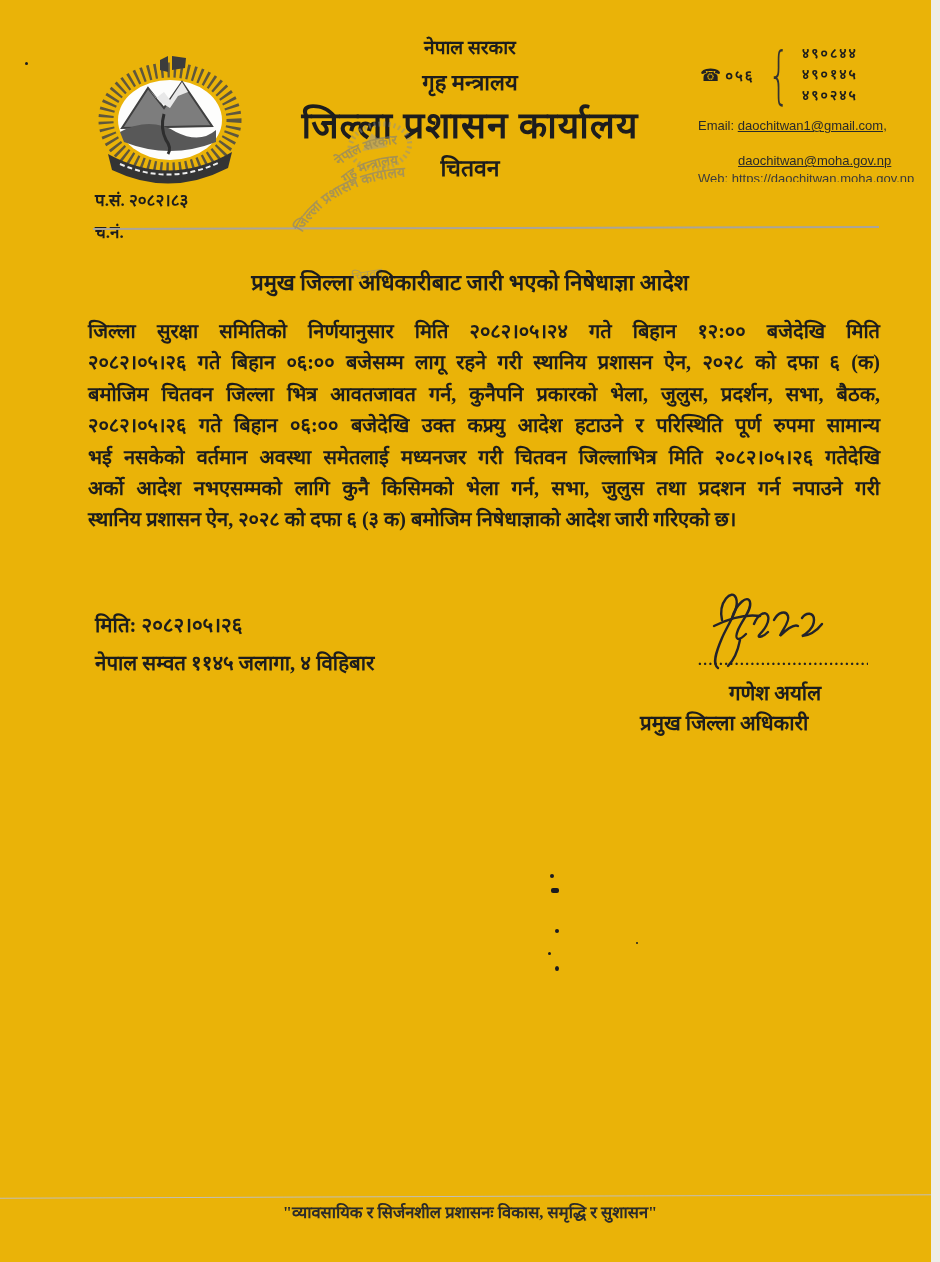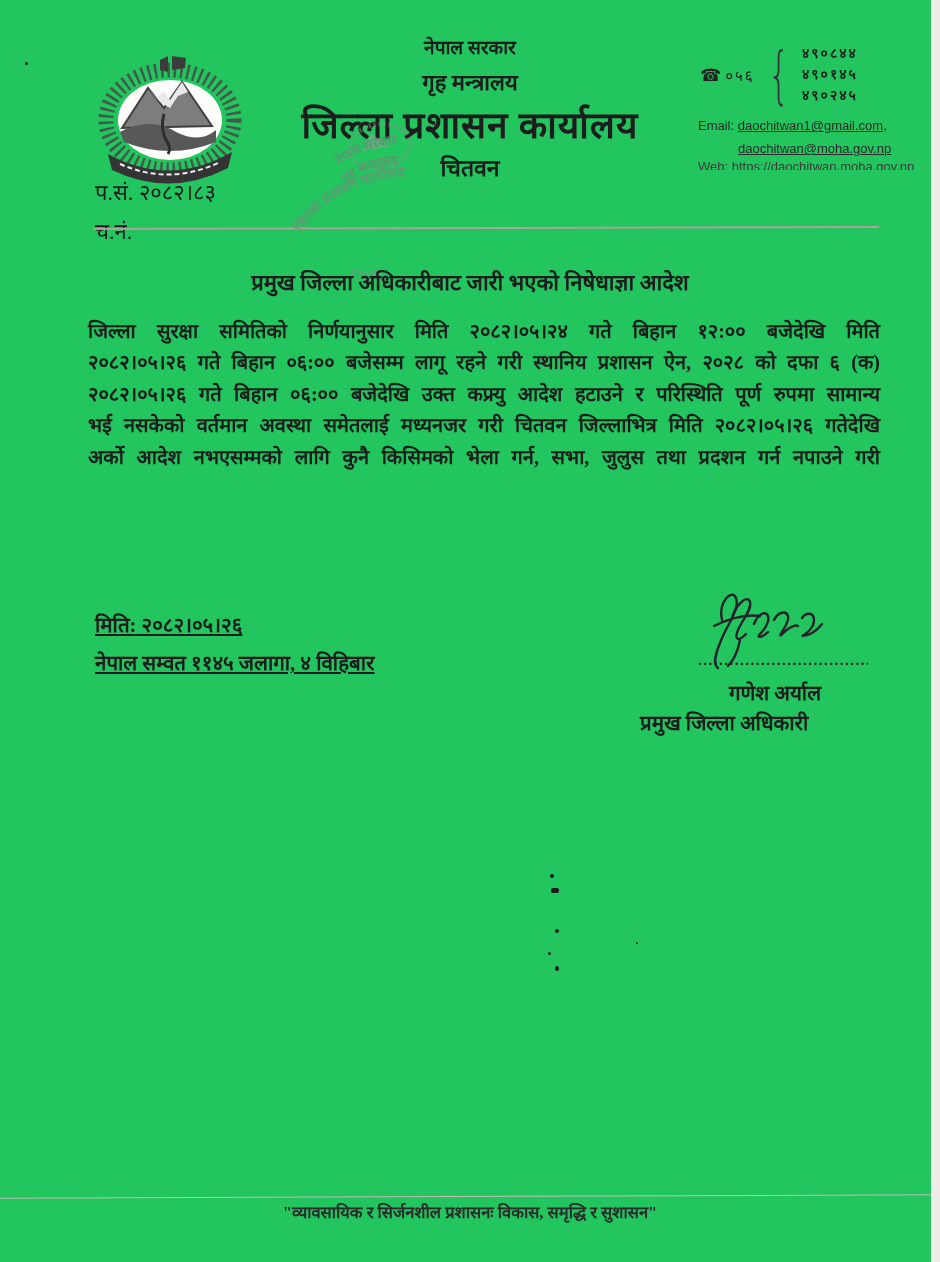--- a/index.html
+++ b/index.html
@@ -1,60 +1,60 @@
 <!DOCTYPE html>
 <html><head>
 <meta charset="utf-8">
 <style>
   html,body{margin:0;padding:0;background:#e9e7e2;}
   .page{
     position:relative;width:940px;height:1262px;margin:0 auto;
-    background:#22c55e;overflow:hidden;
+    background:#eab308;overflow:hidden;
     font-family:"Liberation Serif","DejaVu Serif",serif;
     color:#1d1d1d;
   }
   .abs{position:absolute;}
   
   .head-center{left:230px;top:34px;width:480px;text-align:center;}
   .gov-line{font-size:19px;font-weight:600;}
   .ministry-line{font-size:22px;font-weight:600;margin-top:6px;}
   .office-line{font-size:37px;font-weight:bold;letter-spacing:1px;margin-top:2px;white-space:nowrap;}
   .district-line{font-size:23px;font-weight:600;margin-top:2px;}
   .emblem{left:90px;top:56px;width:160px;height:132px;}
   
   .phone-block{left:700px;top:44px;width:236px;display:flex;align-items:center;gap:4px;}
   .tel-icon{font-size:17px;color:#222;}
-  .tel-code{font-size:15px;font-weight:400;letter-spacing:2px;text-align:right;}
+  .tel-code{font-size:15px;font-weight:700;letter-spacing:2px;text-align:right;}
   .brace{font-size:62px;font-weight:300;color:#333;transform:scaleX(.55);line-height:60px;
          font-family:"DejaVu Sans",sans-serif;}
   .phone-nums{display:flex;flex-direction:column;gap:1px;}
   .phone-nums span{font-size:14px;font-weight:600;letter-spacing:2px;line-height:20px;}
   
   .contact-block{left:698px;top:118px;width:242px;font-family:"Liberation Sans","DejaVu Sans",sans-serif;}
   .email-row{font-size:13px;color:#2a2a2a;white-space:nowrap;}
   .email-row a{color:#2a2a2a;text-decoration:underline;}
-  .email2{margin-left:40px;margin-top:8px;text-decoration:underline;}
+  .email2{margin-left:40px;margin-top:20px;text-decoration:underline;}
   .web-row{font-size:13px;color:#3a3a3a;margin-top:3px;height:11px;overflow:hidden;white-space:nowrap;}
   .web-row .u{text-decoration:underline;}
   
-  .ref-block{left:95px;top:176px;font-size:22px;font-weight:400;}
+  .ref-block{left:95px;top:188px;font-size:17px;font-weight:700;}
   .ref-row{margin-bottom:9px;}
   .rule{left:93px;top:227px;width:786px;height:2px;background:#aaa49a;transform:rotate(-.15deg);}
   
   .stamp{left:270px;top:118px;width:230px;height:160px;opacity:.62;transform:rotate(-9deg);}
   
   .title{left:0;top:266px;width:940px;text-align:center;font-size:22px;font-weight:bold;}
   
   .body-block{left:88px;top:316px;width:792px;}
   .body-line{font-size:20px;font-weight:700;line-height:31.4px;white-space:nowrap;
              text-align:justify;text-align-last:justify;}
   .body-line.last{text-align:left;text-align-last:left;white-space:normal;}
   
   .date-block{left:95px;top:610px;font-size:20.5px;font-weight:600;}
-  .date-block div{margin-bottom:10px;text-decoration:underline;}
+  .date-block div{margin-bottom:10px;}
   .sig-svg{left:688px;top:584px;width:165px;height:88px;}
   .dotted-line{left:698px;top:652px;width:170px;font-size:15px;letter-spacing:1.5px;color:#222;
                font-weight:bold;white-space:nowrap;overflow:hidden;}
   .sig-name{left:680px;top:678px;width:190px;text-align:center;font-size:20.5px;font-weight:600;}
   .sig-title{left:640px;top:708px;width:270px;text-align:left;font-size:20.5px;font-weight:600;}
   
   .footer-rule{left:0;top:1196px;width:940px;height:1px;background:#c2beb6;transform:rotate(-.2deg);}
   .footer-motto{left:0;top:1200px;width:940px;text-align:center;font-size:16.5px;font-weight:600;color:#2b2b2b;}
   
   .edge-band{left:931px;top:0;width:9px;height:1262px;background:#efede8;}
@@ -139,23 +139,25 @@
       <textPath href="#arcC" startOffset="12%">जिल्ला प्रशासन कार्यालय</textPath>
     </text>
     <text x="70" y="157" font-size="12" fill="#8d8d8d">चितवन</text>
   </svg>
 
   <div class="abs title">प्रमुख जिल्ला अधिकारीबाट जारी भएको निषेधाज्ञा आदेश</div>
 
   <div class="abs body-block">
     <div class="body-line">जिल्ला सुरक्षा समितिको निर्णयानुसार मिति २०८२।०५।२४ गते बिहान १२:०० बजेदेखि मिति</div>
     <div class="body-line">२०८२।०५।२६ गते बिहान ०६:०० बजेसम्म लागू रहने गरी स्थानिय प्रशासन ऐन, २०२८ को दफा ६ (क)</div>
+    <div class="body-line">बमोजिम चितवन जिल्ला भित्र आवतजावत गर्न, कुनैपनि प्रकारको भेला, जुलुस, प्रदर्शन, सभा, बैठक,</div>
     <div class="body-line">२०८२।०५।२६ गते बिहान ०६:०० बजेदेखि उक्त कफ्र्यु आदेश हटाउने र परिस्थिति पूर्ण रुपमा सामान्य</div>
     <div class="body-line">भई नसकेको वर्तमान अवस्था समेतलाई मध्यनजर गरी चितवन जिल्लाभित्र मिति २०८२।०५।२६ गतेदेखि</div>
     <div class="body-line">अर्को आदेश नभएसम्मको लागि कुनै किसिमको भेला गर्न, सभा, जुलुस तथा प्रदशन गर्न नपाउने गरी</div>
+    <div class="body-line last">स्थानिय प्रशासन ऐन, २०२८ को दफा ६ (३ क) बमोजिम निषेधाज्ञाको आदेश जारी गरिएको छ।</div>
   </div>
 
   <div class="abs date-block">
     <div>मिति: २०८२।०५।२६</div>
     <div>नेपाल सम्वत ११४५ जलागा, ४ विहिबार</div>
   </div>
 
   <svg class="abs sig-svg" viewBox="0 0 165 88">
     <g fill="none" stroke="#23232b" stroke-width="2.4" stroke-linecap="round">
       <path d="M34,36 C30,18 44,4 48,14 C52,24 40,40 34,54 C28,68 24,80 30,84"></path>

